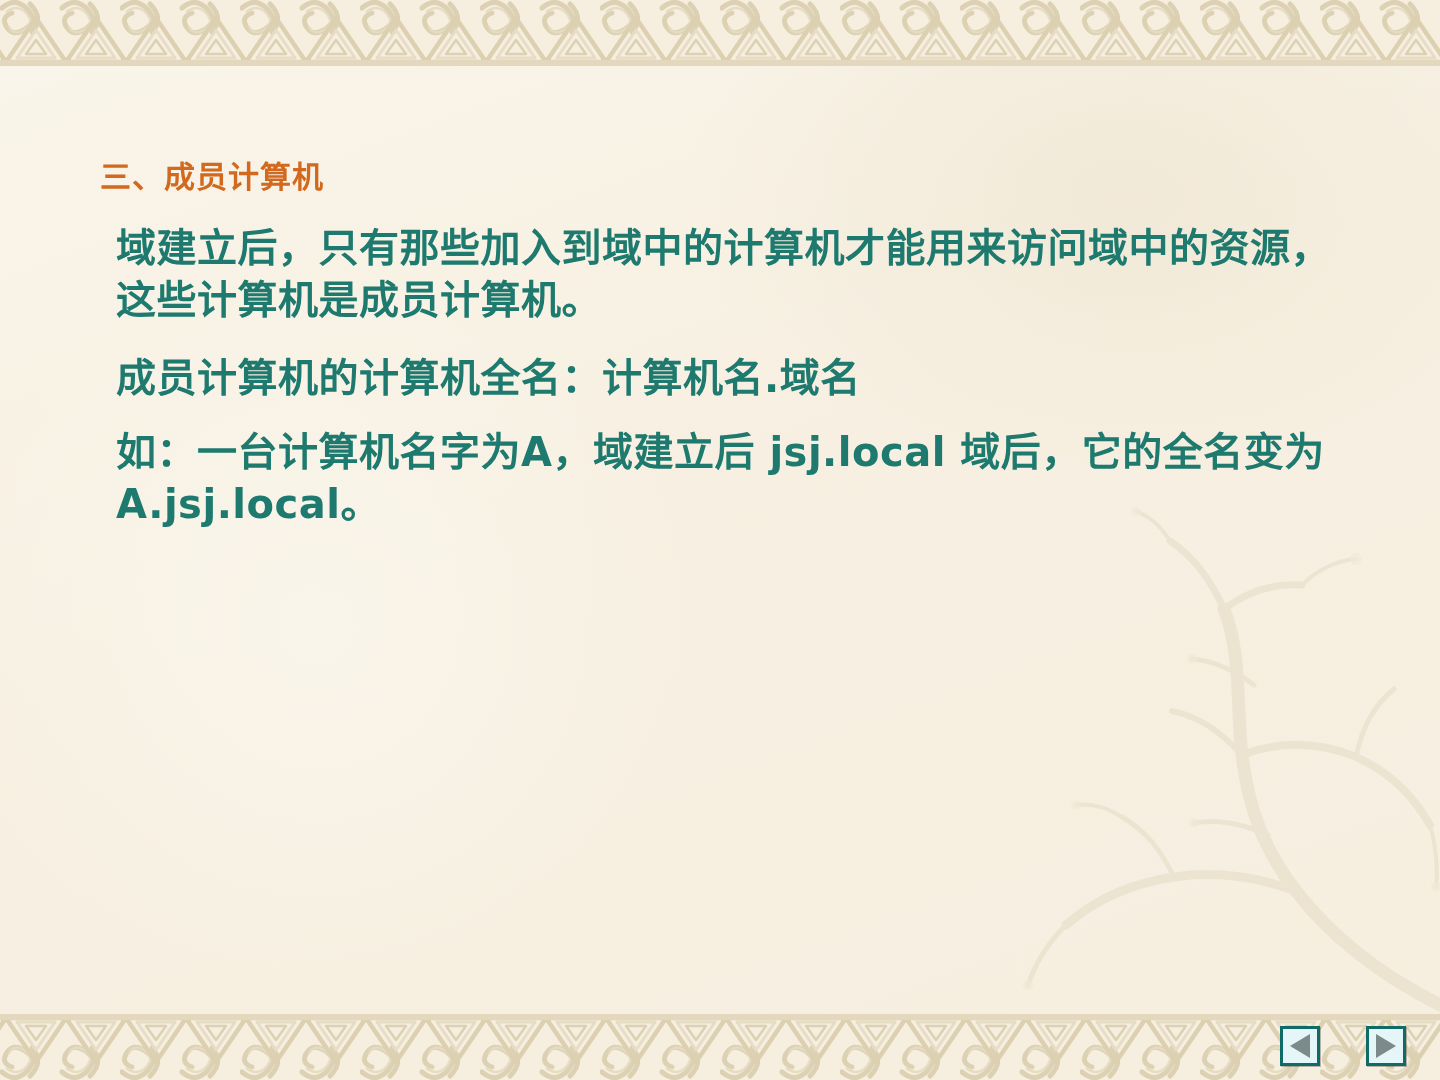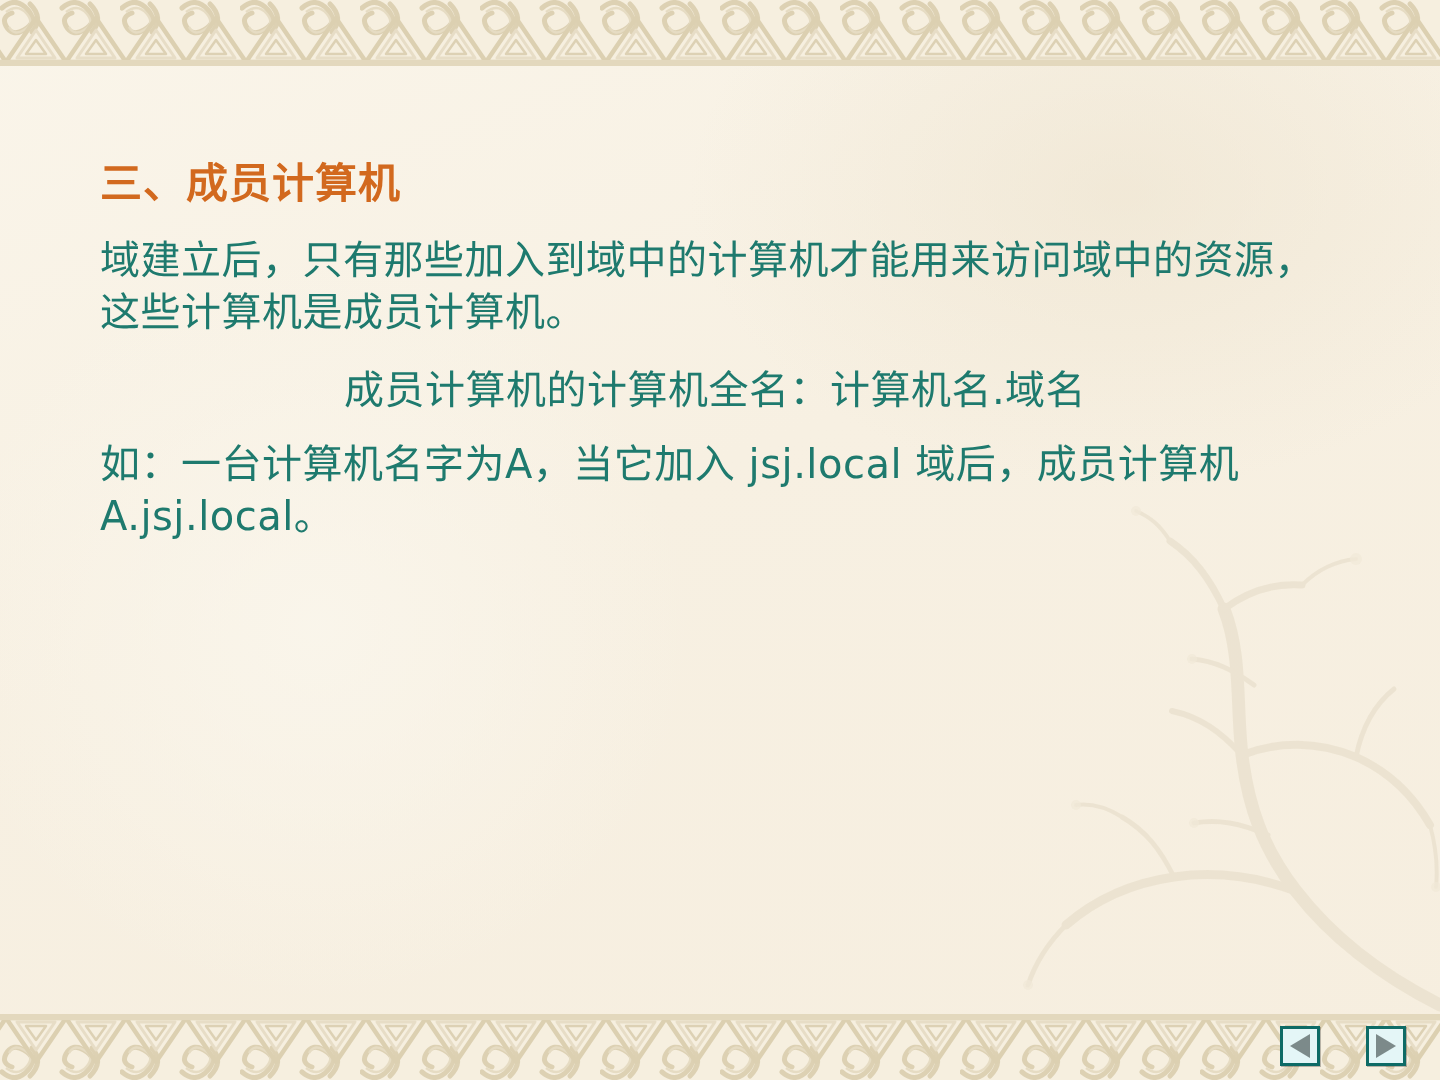--- a/index.html
+++ b/index.html
@@ -49,41 +49,41 @@
   
   .content {
     position: absolute;
     left: 100px;
     top: 160px;
     width: 1240px;
   }
 
   .heading {
     color: #d2691e;
-    font-size: 42px;
+    font-size: 31px;
     font-weight: 700;
     line-height: 1.15;
     letter-spacing: 1px;
     margin: 0 0 26px 0;
     white-space: nowrap;
   }
   .heading.second {
     margin-top: 52px;
   }
 
   .para {
     color: #1e7a6e;
     font-size: 40px;
     line-height: 1.30;
-    font-weight: 400;
-    margin: 0 0 26px 0;
+    font-weight: 700;
+    margin: 0 0 26px 16px;
     max-width: 1230px;
     letter-spacing: 0.5px;
   }
-  .para.tight { margin-bottom: 22px; text-align: center; }
+  .para.tight { margin-bottom: 22px; }
   .para.last  { margin-bottom: 0; }
 
   
   .nav-buttons {
     position: absolute;
     bottom: 14px;
     right: 34px;
     display: flex;
     gap: 46px;
     align-items: center;
@@ -185,21 +185,21 @@
   </div>
 
   <div class="content">
 
     <h2 class="heading">三、成员计算机</h2>
 
     <p class="para">域建立后，只有那些加入到域中的计算机才能用来访问域中的资源，这些计算机是成员计算机。</p>
 
     <p class="para tight">成员计算机的计算机全名：计算机名.域名</p>
 
-    <p class="para">如：一台计算机名字为A，当它加入 jsj.local 域后，成员计算机 A.jsj.local。</p>
+    <p class="para">如：一台计算机名字为A，域建立后 jsj.local 域后，它的全名变为 A.jsj.local。</p>
 
 
 
   </div>
 
   <div class="border-strip bottom">
     <svg width="1440" height="66" viewBox="0 0 1440 66" preserveAspectRatio="none">
       <rect x="0" y="0" width="1440" height="66" fill="url(#knotpat)"></rect>
     </svg>
   </div>

